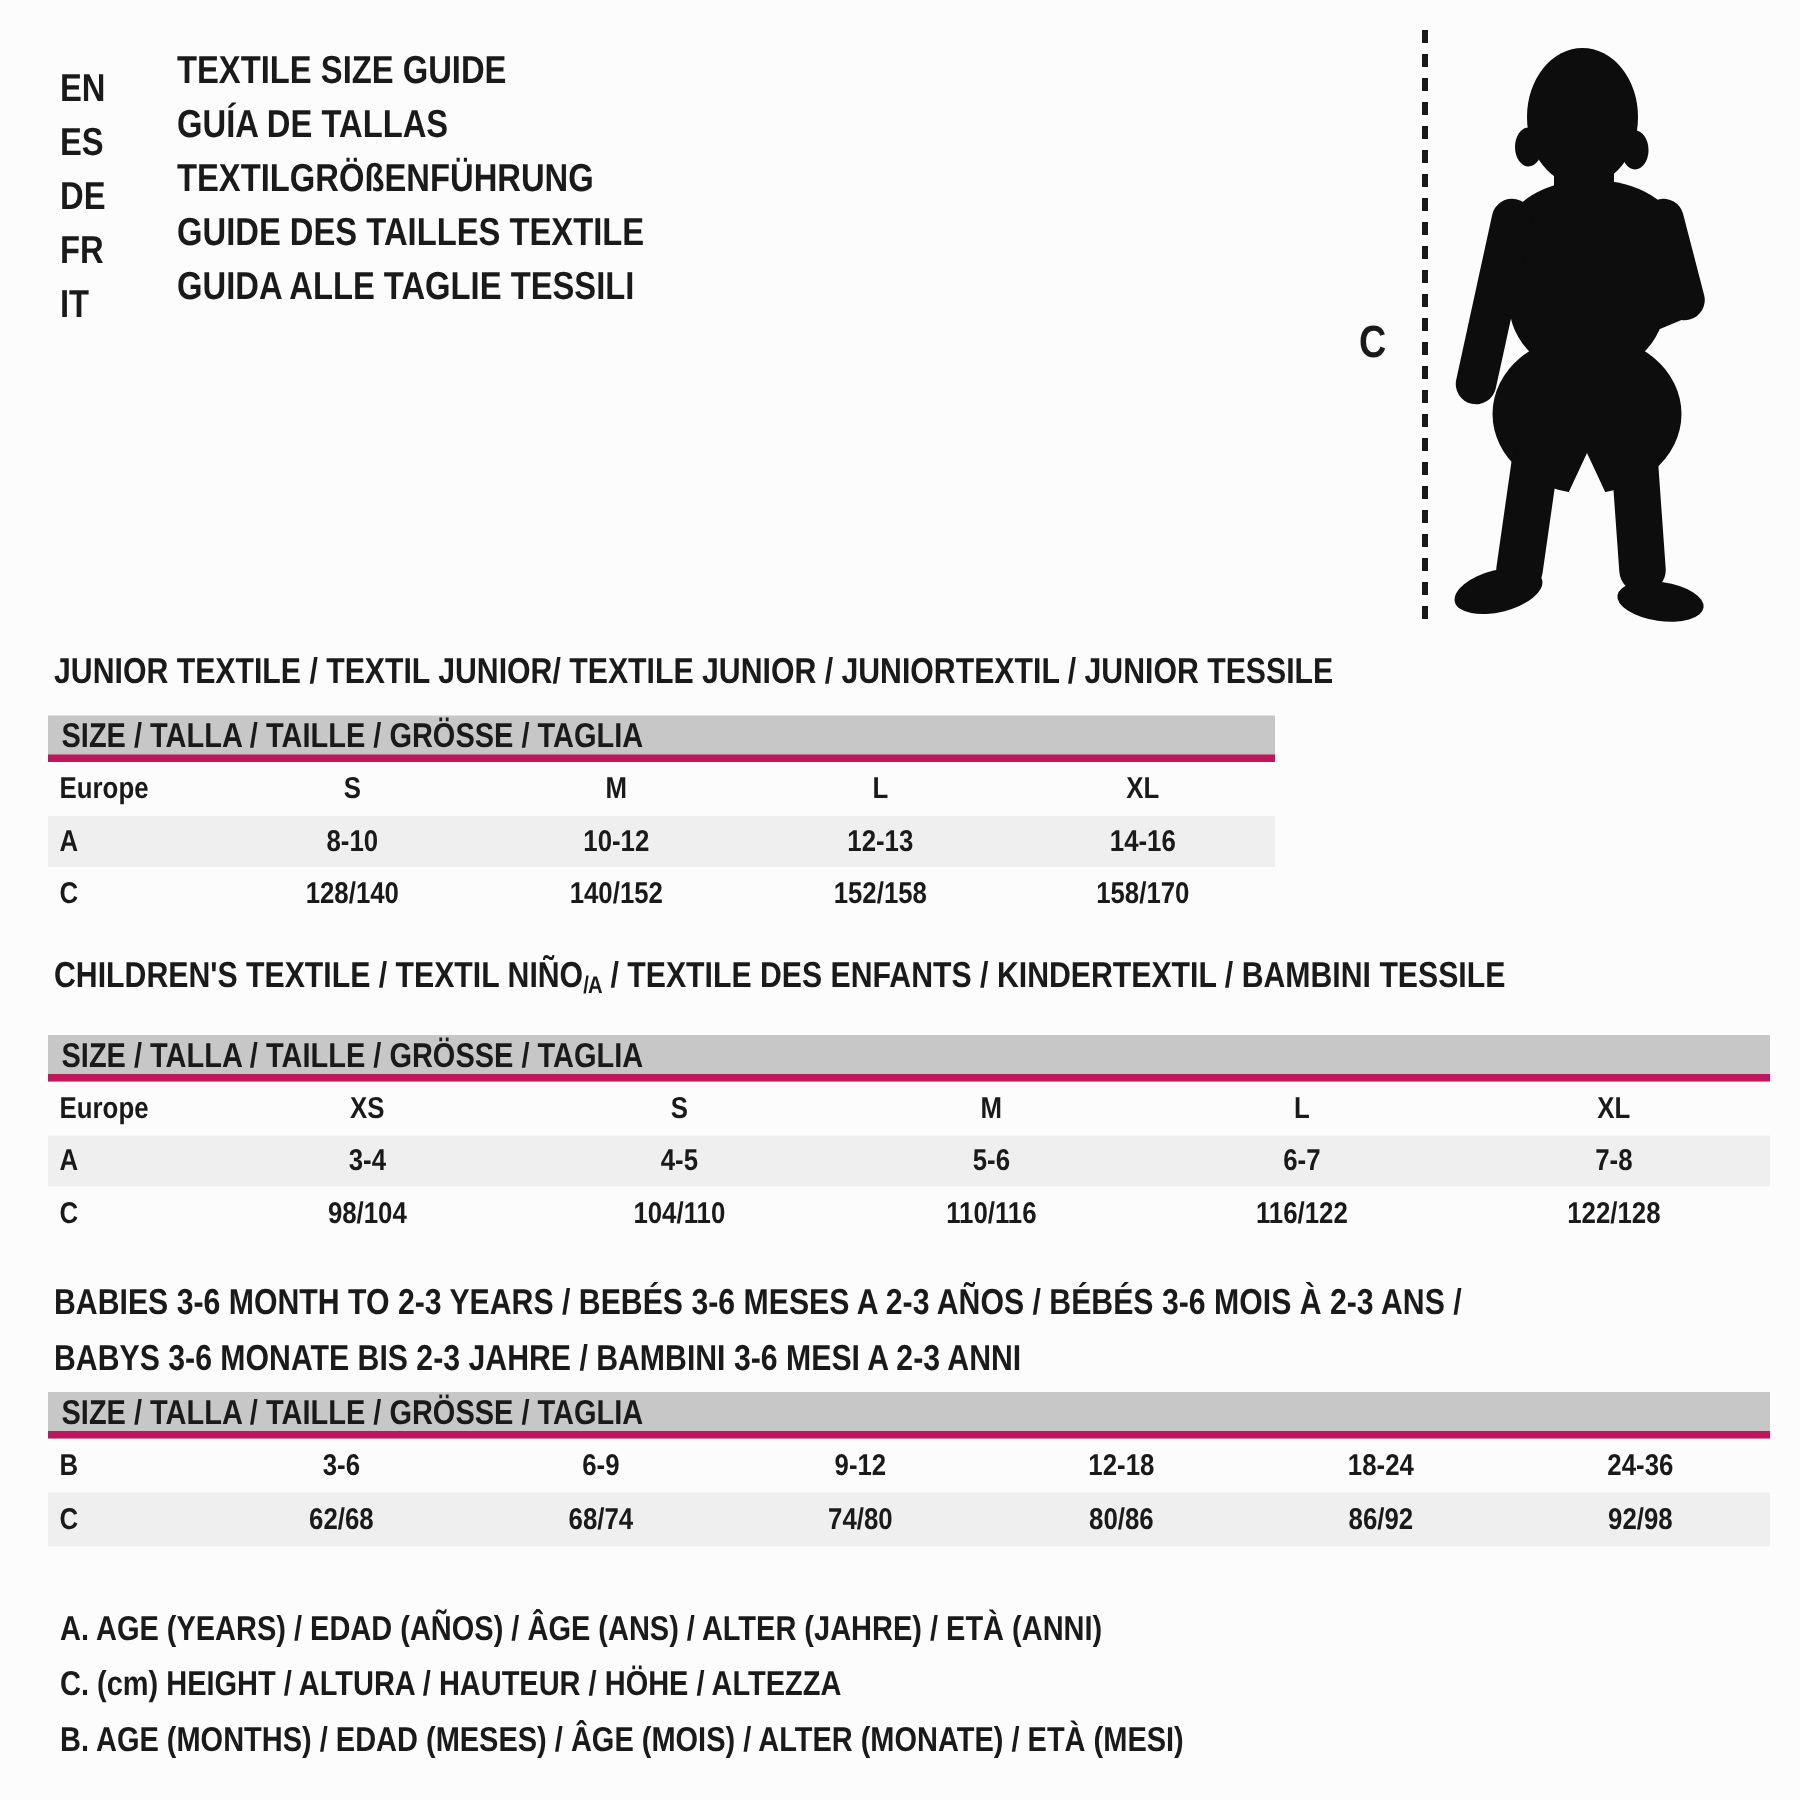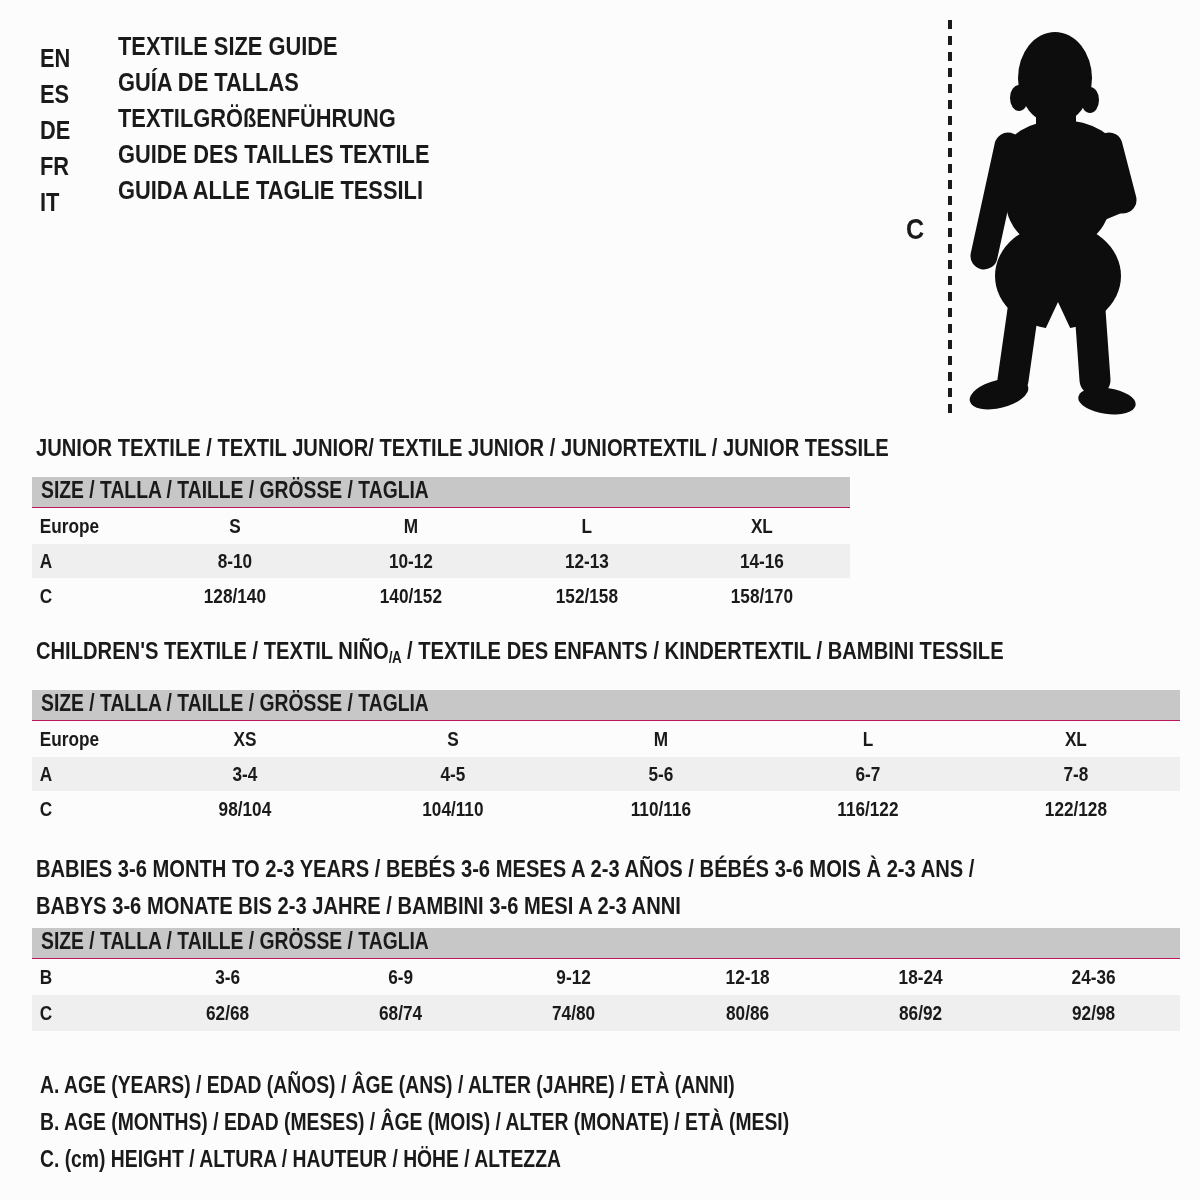--- a/index.html
+++ b/index.html
@@ -33,22 +33,22 @@
   
   .sec-title{position:absolute;left:36px;font-size:24px;line-height:26px;}
   .sub{font-size:16px;vertical-align:-4px;letter-spacing:-0.5px;}
 
   
   .tbl{position:absolute;left:32px;}
   .t1{width:818px;}
   .t23{width:1148px;}
   .tbar{
     height:31px;background:var(--bar-bg,#c7c7c7);
-    display:flex;align-items:flex-start;padding-left:9px;box-sizing:border-box;
-    font-size:23px;border-bottom:1px solid #be185d;
+    display:flex;align-items:center;padding-left:9px;box-sizing:border-box;
+    font-size:23px;border-bottom:5px solid #be185d;
   }
   .trow{display:flex;align-items:center;font-size:20px;}
   .shade{background:var(--shade-bg,#efefef);}
   .tlabel{flex:0 0 auto;padding-left:9px;box-sizing:border-box;transform:scaleX(0.86);transform-origin:0 50%;white-space:nowrap;}
   .t1 .tlabel{width:115px;}
   .t23 .tlabel{width:109px;}
   .tcell{flex:1;text-align:center;transform:scaleX(0.86);white-space:nowrap;}
 
   
   .legend{position:absolute;left:40px;top:1067px;}
@@ -193,20 +193,20 @@
       <span class="tcell">86/92</span>
       <span class="tcell">92/98</span>
     </div>
   </div>
 
   <div class="legend">
     <div class="legend-line">
         <span class="cx">A. AGE (YEARS) / EDAD (AÑOS) / ÂGE (ANS) / ALTER (JAHRE) / ETÀ (ANNI)</span>
       </div>
     <div class="legend-line">
+        <span class="cx">C. (cm) HEIGHT / ALTURA / HAUTEUR / HÖHE / ALTEZZA</span>
+      </div>
+    <div class="legend-line">
         <span class="cx">B. AGE (MONTHS) / EDAD (MESES) / ÂGE (MOIS) / ALTER (MONATE) / ETÀ (MESI)</span>
       </div>
-    <div class="legend-line">
-        <span class="cx">C. (cm) HEIGHT / ALTURA / HAUTEUR / HÖHE / ALTEZZA</span>
-      </div>
   </div>
 
 </div>
 
 </body></html>

